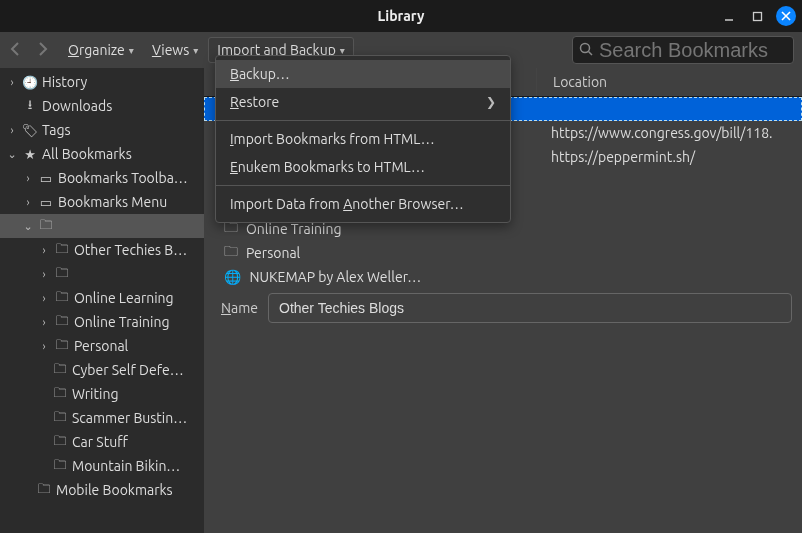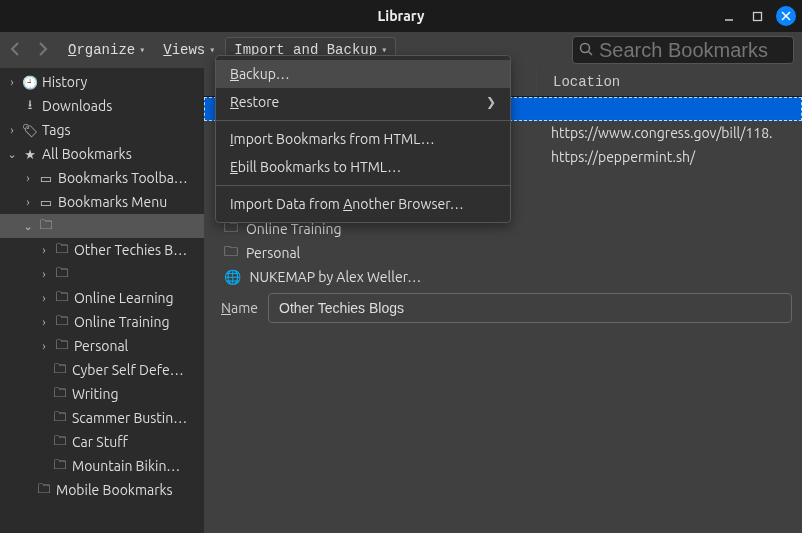--- a/index.html
+++ b/index.html
@@ -7,39 +7,39 @@
   .window { width: 802px; height: 533px; background: #404040; display: flex; flex-direction: column; }
   .titlebar { height: 32px; background: #1b1b1b; display: flex; align-items: center; position: relative; }
   .titlebar .title { position: absolute; left: 0; right: 0; text-align: center; font-weight: 600; color: #eee; }
   .titlebar .win-controls { position: absolute; right: 6px; display: flex; align-items: center; gap: 10px; }
   .win-btn { width: 18px; height: 18px; display: flex; align-items: center; justify-content: center; color: #ccc; }
   .win-close { width: 20px; height: 20px; border-radius: 50%; background: #0a84ff; color: #fff; font-size: 13px; display:flex;align-items:center;justify-content:center; }
 
   .toolbar { height: 36px; display: flex; align-items: center; padding: 0 6px; gap: 2px; position: relative; }
   .nav-arrows { display: flex; gap: 6px; margin-right: 6px; }
   .arrow { color: #777; font-size: 18px; width: 20px; text-align: center; }
-  .menu-btn { padding: 4px 8px; color: #ddd; display: flex; align-items: center; gap: 2px; border-radius: 3px; font-family: Liberation Mono, monospace; }
+  .menu-btn { padding: 4px 8px; color: #ddd; display: flex; align-items: center; gap: 2px; border-radius: 3px; }
   .menu-btn.open { background: #3a3a3a; border: 1px solid #555; }
   .chev { font-size: 10px; margin-left: 2px; color: #bbb; }
   .searchbox { position: absolute; right: 8px; width: 222px; height: 28px; background: #1f1f1f; border: 1px solid #555; border-radius: 4px; display: flex; align-items: center; padding: 0 6px; gap: 6px; }
   .searchbox input { background: transparent; border: none; outline: none; color: #888; font-size: 20px; width: 100%; }
   .search-icon { color: #888; font-size: 14px; }
 
   .body { flex: 1; display: flex; }
   .sidebar { width: 204px; background: #2b2b2b; overflow: hidden; padding-top: 2px; }
   .tree-row { display: flex; align-items: center; height: 24px; padding-left: 6px; gap: 4px; white-space: nowrap; overflow: hidden; text-overflow: ellipsis; }
   .tree-row.sel { background: #555; }
   .tw { width: 12px; display: inline-block; text-align: center; color: #bbb; font-size: 11px; flex-shrink:0;}
   .ic { width: 16px; display: inline-flex; align-items: center; justify-content: center; color: #ccc; font-size: 13px; flex-shrink:0;}
   .tree-row span.lbl { overflow: hidden; text-overflow: ellipsis; }
 
   .main { flex: 1; display: flex; flex-direction: column; position: relative; }
   .list-header { height: 29px; display: flex; align-items: center; border-bottom: 1px solid #1a1a1a; font-size: 14px; color: #ccc; }
   .lh-name { width: 333px; padding-left: 24px; border-right: 1px solid #444; height:100%; display:flex; align-items:center;}
-  .lh-loc { flex: 1; padding-left: 16px; font-family: Liberation Mono, monospace; }
+  .lh-loc { flex: 1; padding-left: 16px; }
   .list { position: relative; }
   .list-row { display: flex; align-items: center; height: 24px; }
   .cell-name { width: 333px; padding-left: 20px; display: flex; align-items: center; gap: 8px; overflow: hidden; white-space: nowrap; }
   .cell-name .lbl { overflow: hidden; text-overflow: ellipsis; }
   .cell-loc { flex: 1; padding-left: 14px; overflow: hidden; white-space: nowrap; text-overflow: ellipsis; color: #ddd; }
   .list-row.selected { background: #0062d9; }
   .list-row.selected .cell-name, .list-row.selected .cell-loc { color: #fff; }
   .list-row.selected { outline: 1px dashed #bde; outline-offset: -1px; }
   .folder-ic { color: #ccc; }
   .globe-ic { color: #ccc; }
@@ -270,20 +270,20 @@
       </div>
     <div class="dd-item">
         <span><span class="ufl">R</span><span>estore</span></span>
         <span class="dd-sub">❯</span>
       </div>
     <div class="dd-sep"></div>
     <div class="dd-item">
         <span><span class="ufl">I</span><span>mport Bookmarks from HTML…</span></span>
       </div>
     <div class="dd-item">
-        <span><span class="ufl">E</span><span>bill Bookmarks to HTML…</span></span>
+        <span><span class="ufl">E</span><span>nukem Bookmarks to HTML…</span></span>
       </div>
     <div class="dd-sep"></div>
     <div class="dd-item">
         <span><span>Import Data from </span><span class="ufl">A</span><span>nother Browser…</span></span>
       </div>
   </div>
 </div>
 
 </body></html>

